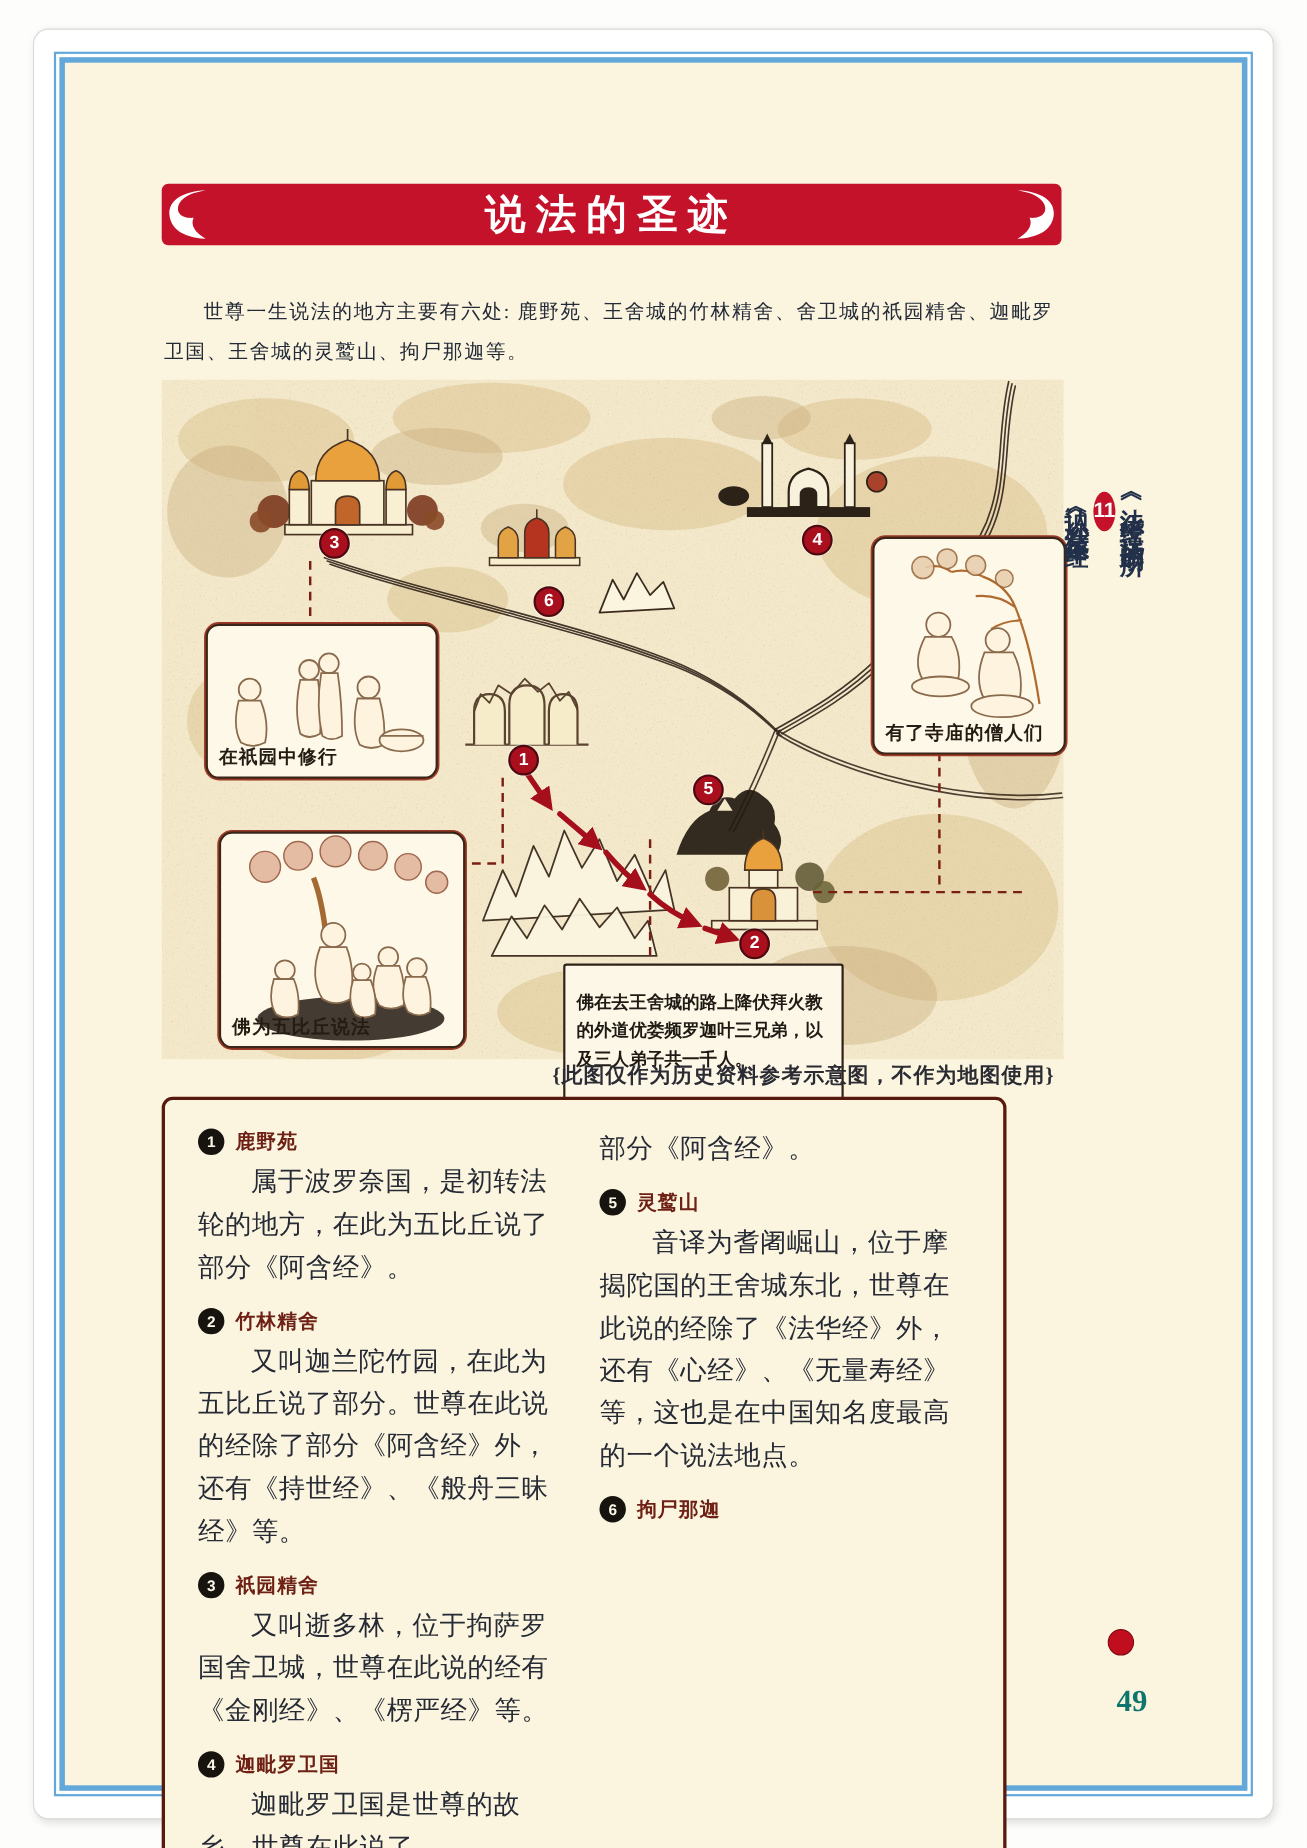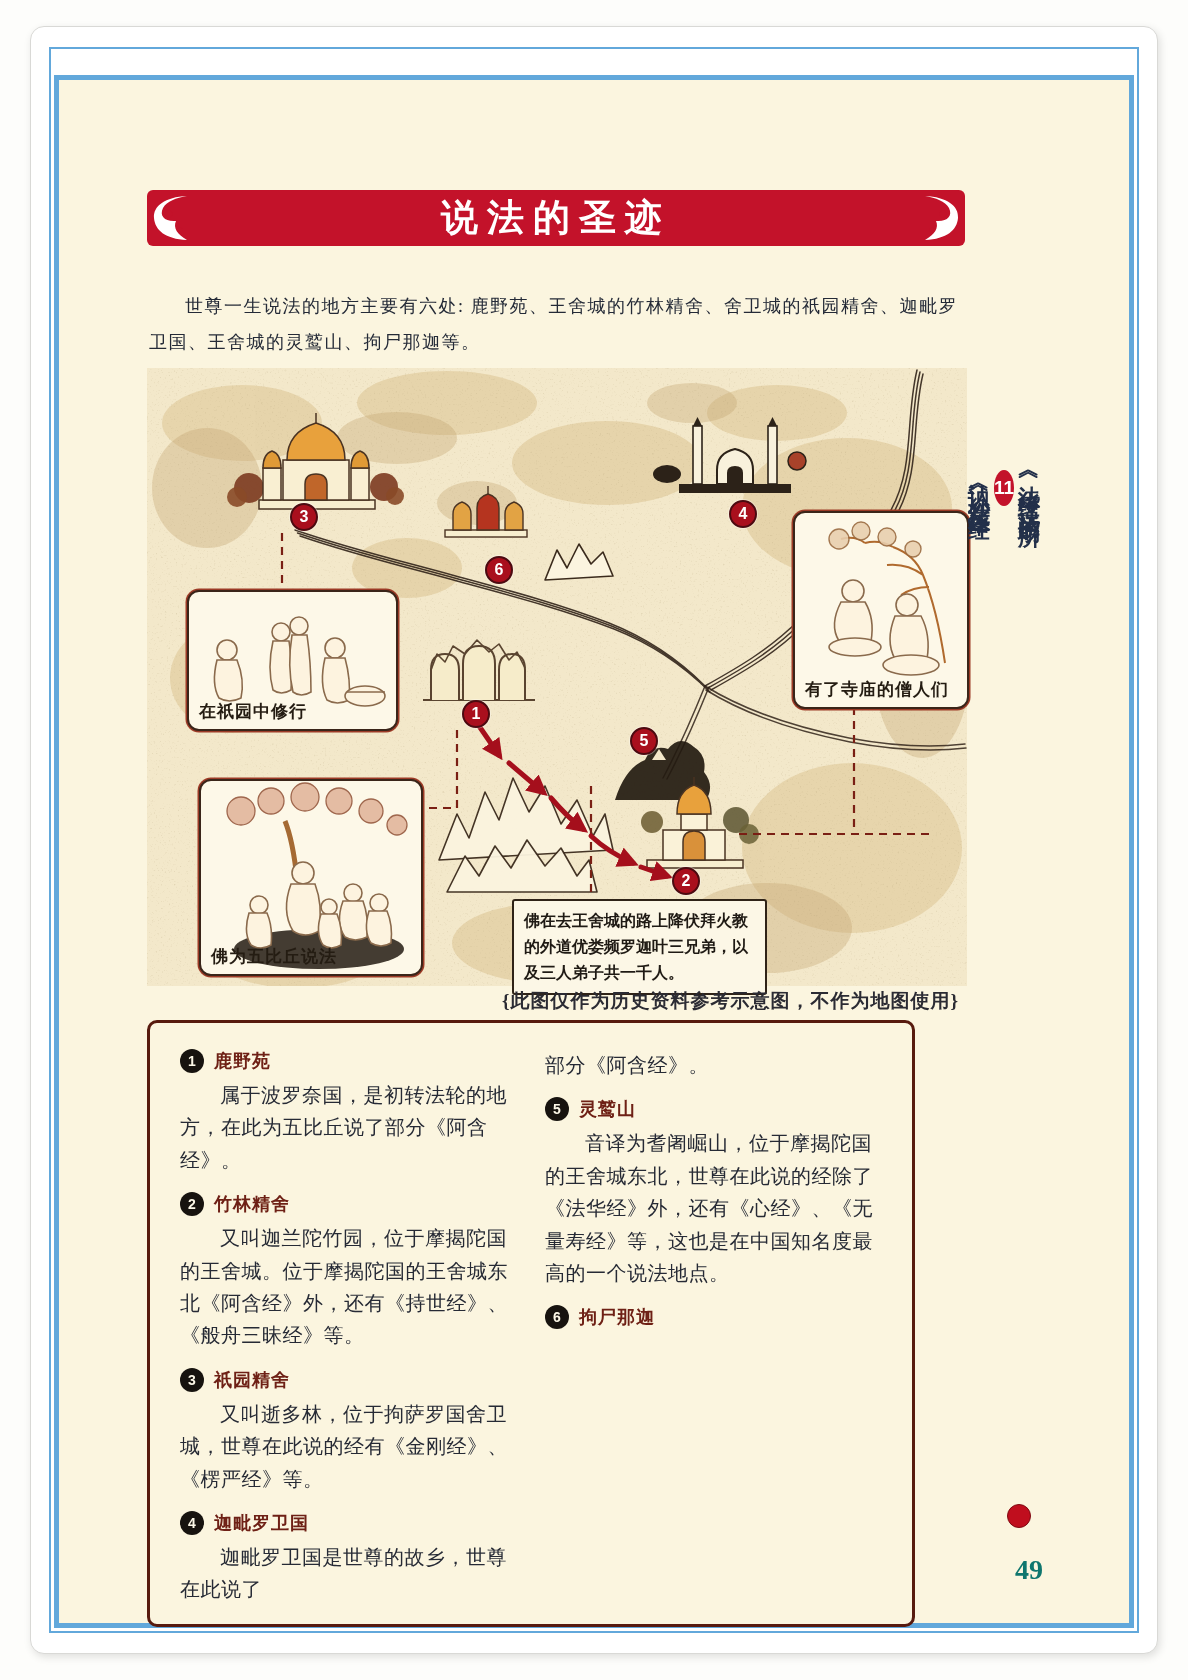--- a/index.html
+++ b/index.html
@@ -1,21 +1,21 @@
 <!DOCTYPE html>
 <html style="--banner_red: #c3122a; --frame_blue: #62a8db; --page_cream: #fbf5df; --badge_red: #a90f1d; --accent_maroon: #6e2015; --dot_red: #c00e1e;"><head>
 <meta charset="utf-8">
 <style>
   html,body{margin:0;padding:0;background:#f7f7f5;}
   .stage{position:relative;width:1188px;height:1680px;background:#fdfdfb;font-family:"Liberation Serif",serif;}
   .card{position:absolute;left:30px;top:26px;right:30px;bottom:26px;background:#fff;
         border:1px solid #d9d9d6;border-radius:14px;box-shadow:2px 3px 8px rgba(0,0,0,.12);}
   .frame-outer{position:absolute;left:18px;top:20px;right:18px;bottom:20px;border:2px solid var(--frame_blue,#62a8db);}
   .frame-inner{position:absolute;left:3px;top:3px;right:3px;bottom:3px;border:5px solid var(--frame_blue,#62a8db);
-               background:var(--page_cream,#fbf5df);margin-top:23px;}
+               background:var(--page_cream,#fbf5df);}
   .content{position:absolute;inset:0;}
 
   
   .banner{position:absolute;left:88px;top:110px;width:818px;height:56px;background:var(--banner_red,#c3122a);
           border-radius:6px;display:flex;align-items:center;justify-content:center;}
   .banner-title{color:#fff;font-family:"Liberation Sans",sans-serif;font-weight:700;font-size:37px;letter-spacing:9px;}
   .flourish{position:absolute;top:4px;width:40px;height:48px;}
   .flourish.left{left:2px;}
   .flourish.right{right:2px;transform:scaleX(-1);}
 
@@ -28,21 +28,21 @@
   .map-bg{position:absolute;left:0;top:0;width:820px;height:618px;}
   .badge{position:absolute;width:28px;height:28px;border-radius:50%;background:var(--badge_red,#a90f1d);
          border:2px solid #4c0a10;color:#fff;font:700 16px "Liberation Sans",sans-serif;
          display:flex;align-items:center;justify-content:center;box-sizing:border-box;box-shadow:0 0 0 1px rgba(255,255,255,.35);}
   .inset{position:absolute;background:#fdf8e8;border:2px solid #3a2519;border-radius:12px;
          box-shadow:0 0 0 1.5px #9c3a26;overflow:hidden;}
   .inset .cap{position:absolute;left:10px;bottom:6px;font:700 17px "Liberation Sans",sans-serif;
               color:#241c12;letter-spacing:1px;}
   .inset svg{position:absolute;inset:0;width:100%;height:100%;}
   .note-box{position:absolute;left:365px;top:531px;width:255px;background:#fcf7e6;border:2px solid #2f2317;
-            border-radius:3px;padding:7px 10px;font:600 16px "Liberation Serif",serif;line-height:1.62;color:#1f1a14;box-sizing:border-box;}
+            border-radius:3px;padding:21px 10px;font:600 16px "Liberation Serif",serif;line-height:1.62;color:#1f1a14;box-sizing:border-box;}
   .disclaimer{position:absolute;left:88px;top:908px;width:812px;text-align:right;font-size:19px;
               font-weight:600;letter-spacing:1px;color:#2b2b33;}
 
   
   .sidebar{position:absolute;left:905px;top:368px;width:58px;display:flex;flex-direction:row;align-items:center;}
   .v-text{writing-mode:vertical-rl;font-family:"Liberation Sans",sans-serif;font-weight:700;
           font-size:22px;letter-spacing:5px;color:#23304a;}
   .chapter-circle{width:36px;height:36px;border-radius:50%;background:var(--banner_red,#c3122a);color:#fff;
                   display:flex;align-items:center;justify-content:center;font:700 19px "Liberation Sans",sans-serif;
                   margin:22px 0;}
@@ -52,21 +52,21 @@
             border-radius:10px;background:var(--page_cream,#fbf5df);box-sizing:border-box;
             padding:26px 30px 18px;display:flex;gap:28px;}
   .col{flex:1;}
   .entry-head{display:flex;align-items:center;gap:10px;margin:16px 0 6px;}
   .entry-head.first{margin-top:0;}
   .numball{width:24px;height:24px;border-radius:50%;background:#17130f;color:#fdf8e8;
            display:inline-flex;align-items:center;justify-content:center;
            font:700 14px "Liberation Sans",sans-serif;flex:0 0 auto;}
   .entry-title{font-family:"Liberation Sans",sans-serif;font-weight:700;font-size:18px;
                color:var(--accent_maroon,#6e2015);letter-spacing:1px;}
-  .entry-body{margin:0;font-size:20px;line-height:1.62;color:#262a35;text-indent:2em;letter-spacing:.5px;}
+  .entry-body{margin:0;font-size:24px;line-height:1.62;color:#262a35;text-indent:2em;letter-spacing:.5px;}
   .entry-body.no-indent{text-indent:0;}
 
   .red-dot{position:absolute;left:948px;top:1424px;width:22px;height:22px;border-radius:50%;
            background:var(--dot_red,#c00e1e);border:1px solid #7e0a12;}
   .page-num{position:absolute;left:925px;top:1474px;width:90px;text-align:center;
             font-size:28px;font-weight:600;color:#0f766e;}
 </style>
 </head>
 <body>
 
@@ -343,21 +343,21 @@
                   <span class="numball">1</span>
                   <span class="entry-title">鹿野苑</span>
                 </div>
                 <p class="entry-body">属于波罗奈国，是初转法轮的地方，在此为五比丘说了部分《阿含经》。</p>
               </div>
               <div class="entry">
                 <div class="entry-head">
                   <span class="numball">2</span>
                   <span class="entry-title">竹林精舍</span>
                 </div>
-                <p class="entry-body">又叫迦兰陀竹园，位于摩揭陀国的王舍城。位于摩揭陀国的王舍城东北《阿含经》外，还有《持世经》、《般舟三昧经》等。</p>
+                <p class="entry-body">又叫迦兰陀竹园，在此为五比丘说了部分。世尊在此说的经除了部分《阿含经》外，还有《持世经》、《般舟三昧经》等。</p>
               </div>
               <div class="entry">
                 <div class="entry-head">
                   <span class="numball">3</span>
                   <span class="entry-title">祇园精舍</span>
                 </div>
                 <p class="entry-body">又叫逝多林，位于拘萨罗国舍卫城，世尊在此说的经有《金刚经》、《楞严经》等。</p>
               </div>
               <div class="entry">
                 <div class="entry-head">

